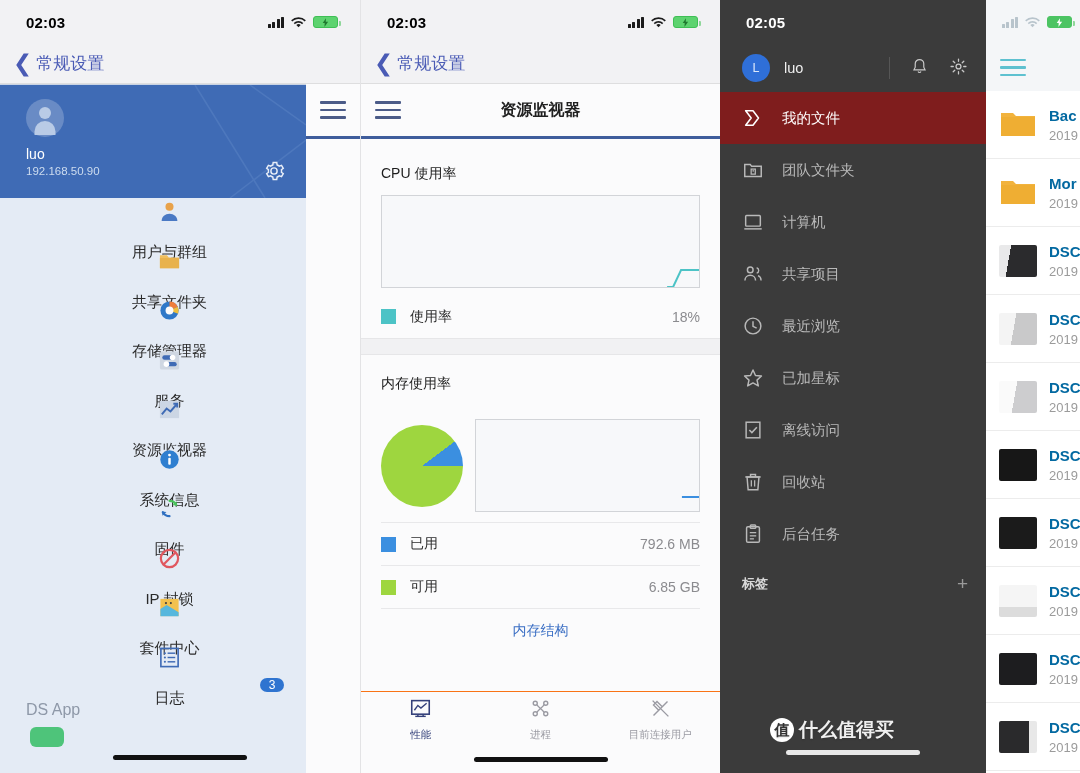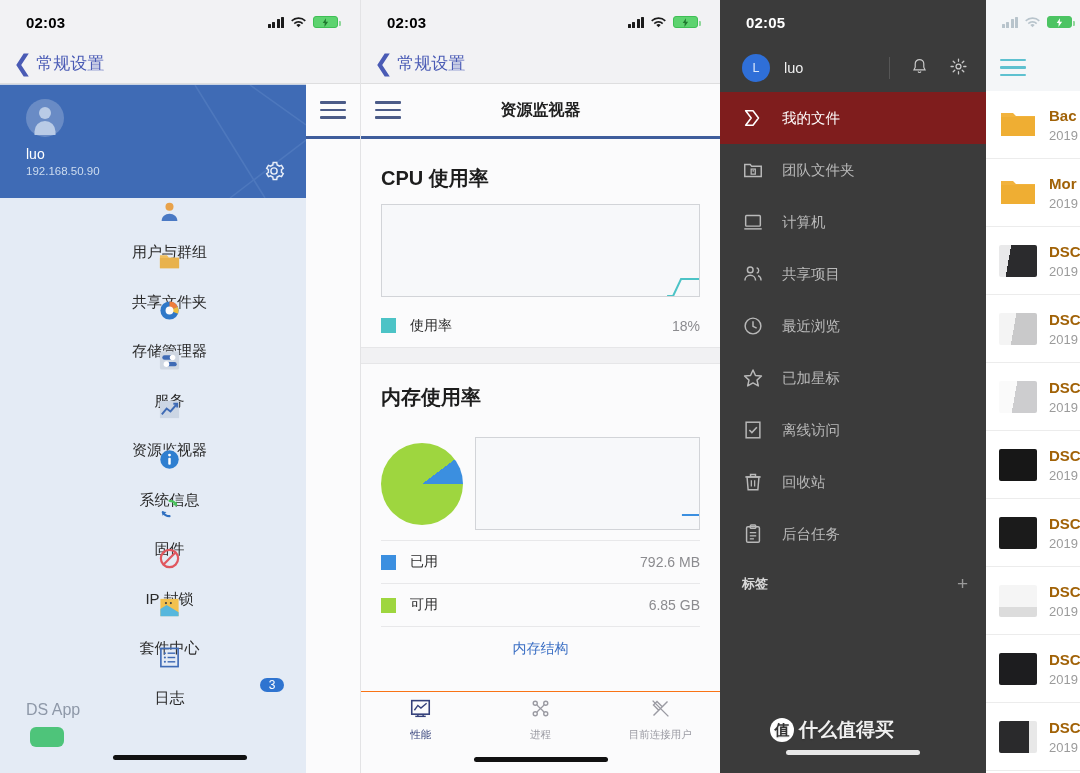--- a/index.html
+++ b/index.html
@@ -100,21 +100,21 @@
   .p2-nav .chev { color: #4a5bb5; font-size: 23px; line-height: 1; font-weight: 300; }
   .p2-nav .nav-title { color: #4a5bb5; font-size: 17px; }
   .p2-appbar {
     height: 55px; background: #fbfbfc; border-bottom: 3px solid #3f5d9c;
     display: flex; align-items: center; padding: 0 14px; position: relative;
   }
   .p2-appbar .app-title {
     position: absolute; left: 0; right: 0; text-align: center;
     font-size: 16px; font-weight: bold; color: #202020; pointer-events: none;
   }
-  .card-title { font-size: 20px; font-weight: bold; color: #1d1d1d; padding: 26px 0 12px 20px; }
+  .card-title { font-size: 14px; font-weight: normal; color: #1d1d1d; padding: 26px 0 12px 20px; }
   .chart-box {
     margin: 0 20px; height: 93px; background: #f7f8fa;
     border: 1px solid #d2d4d8; position: relative; overflow: hidden;
   }
   .legend-row {
     display: flex; align-items: center; height: 43px; margin: 0 20px;
     border-top: 1px solid #e8e8ea; gap: 14px;
   }
   .sw { width: 15px; height: 15px; flex: 0 0 15px; }
   .legend-name { font-size: 14px; color: #2b2b2b; }
@@ -176,21 +176,21 @@
   .p4-wifi svg path { fill: #b8c4cc; }
   .p4-batt { border-color: #4cc463; background: #4cc463; }
   .p4-appbar { height: 47px; background: #f4f6f8; display: flex; align-items: center; padding-left: 14px; }
   .p4-appbar .hamburger span { background: #5ec1d0; }
   .file-row {
     height: 68px; display: flex; align-items: center; gap: 9px; padding-left: 10px;
     border-bottom: 1px solid #ececec; position: relative;
   }
   .thumb { width: 44px; height: 40px; flex: 0 0 44px; display: flex; align-items: center; justify-content: center; }
   .fmeta { display: flex; flex-direction: column; gap: 4px; white-space: nowrap; }
-  .fname { font-size: 15px; font-weight: bold; color: #a16207; }
+  .fname { font-size: 15px; font-weight: bold; color: #0369a1; }
   .fdate { font-size: 13px; color: #9b9b9b; }
   .folder-ico { width: 34px; height: 27px; }
   .nasimg { width: 38px; height: 32px; border-radius: 2px; position: relative; }
 
   .watermark {
     position: absolute; right: 10px; bottom: 30px; display: flex; align-items: center; gap: 5px;
     font-size: 19px; color: rgba(255,255,255,.92); font-weight: bold; pointer-events: none;
     text-shadow: 0 1px 2px rgba(0,0,0,.15);
   }
   .wm-badge {

